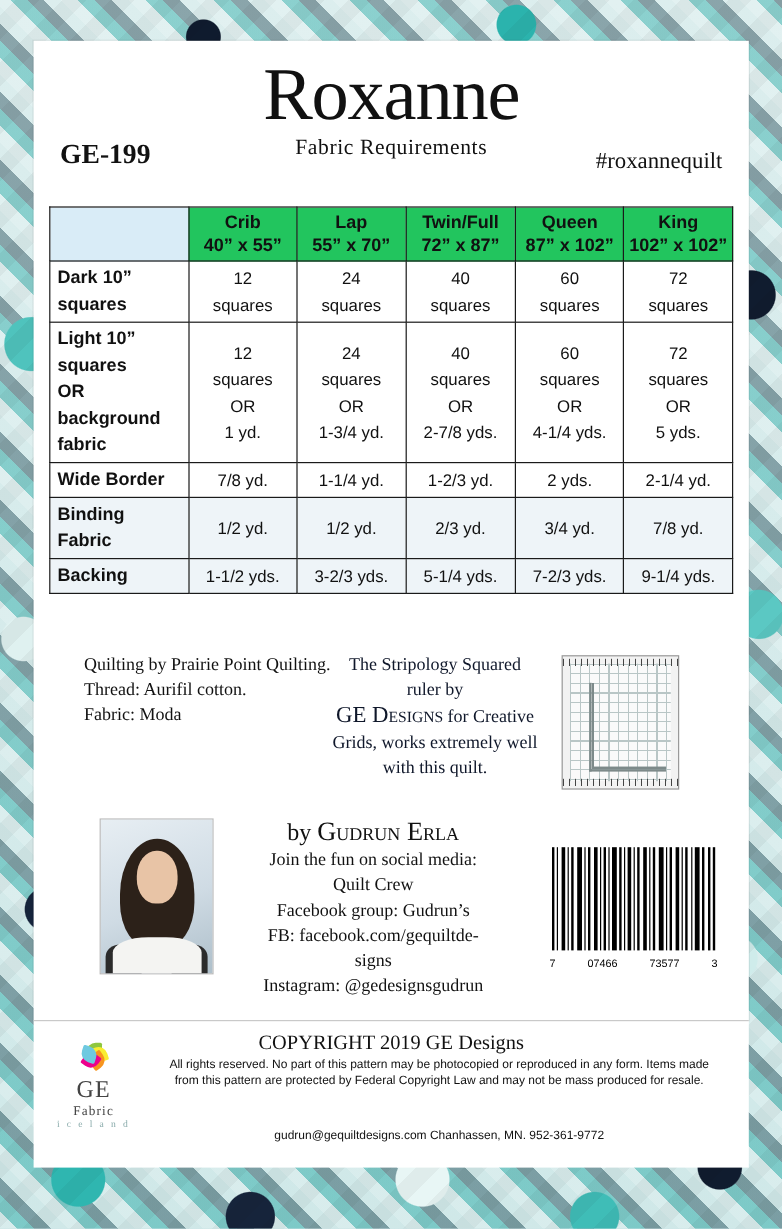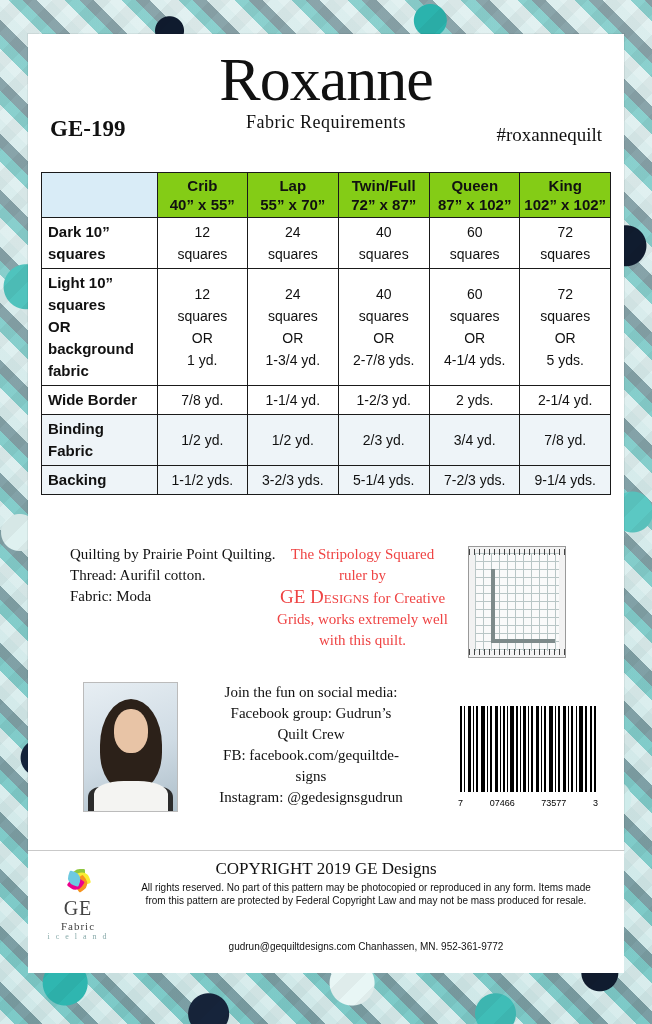--- a/index.html
+++ b/index.html
@@ -101,21 +101,21 @@
     font-size:14px;
     color:#111;
   }
   table.req th, table.req td {
     border:1.5px solid #1a1a1a;
     text-align:center;
     vertical-align:middle;
     padding:3px 2px;
   }
   table.req thead th {
-    background:#84cc16;
+    background:#22c55e;
     font-weight:bold;
     font-size:15px;
     line-height:19px;
   }
   table.req thead th.corner { background:#d9ecf7; border-left:1.5px solid #1a1a1a; }
   table.req td.rowhead {
     text-align:left;
     font-weight:bold;
     font-size:15px;
     padding-left:6px;
@@ -135,21 +135,21 @@
     line-height:21px;
     color:#111;
   }
   .ruler-note {
     position:absolute;
     left:247px; top:510px;
     width:175px;
     font-family:"Liberation Serif", serif;
     font-size:15px;
     line-height:21px;
-    color:#ef4444;
+    color:#0f172a;
     text-align:center;
   }
   .ruler-note .brand {
     font-family:"Liberation Serif", serif;
     font-size:19px;
   }
   .smallcap { font-variant:small-caps; }
 
   
   .ruler {
@@ -453,24 +453,27 @@
   <div class="photo">
     <div class="bgwall"></div>
     <div class="hair"></div>
     <div class="face"></div>
     <div class="shoulderL"></div>
     <div class="shoulderR"></div>
     <div class="body"></div>
   </div>
 
   <div class="designer">
+    <div class="byline">
+      <span>by </span><span class="name">Gudrun Erla</span>
+    </div>
     <div class="lines">
       <div class="ctr">Join the fun on social media:</div>
+      <div class="ctr">Quilt Crew</div>
       <div class="ctr">Facebook group: Gudrun’s</div>
-      <div class="ctr">Quilt Crew</div>
       <div class="ctr">FB: facebook.com/gequiltde-</div>
       <div class="ctr">signs</div>
       <div class="ctr">Instagram: @gedesignsgudrun</div>
     </div>
   </div>
 
   <div class="barcode">
     <div class="bars">
       <i style="left:2px;width:2px"></i>
         <i style="left:6px;width:1px"></i>

